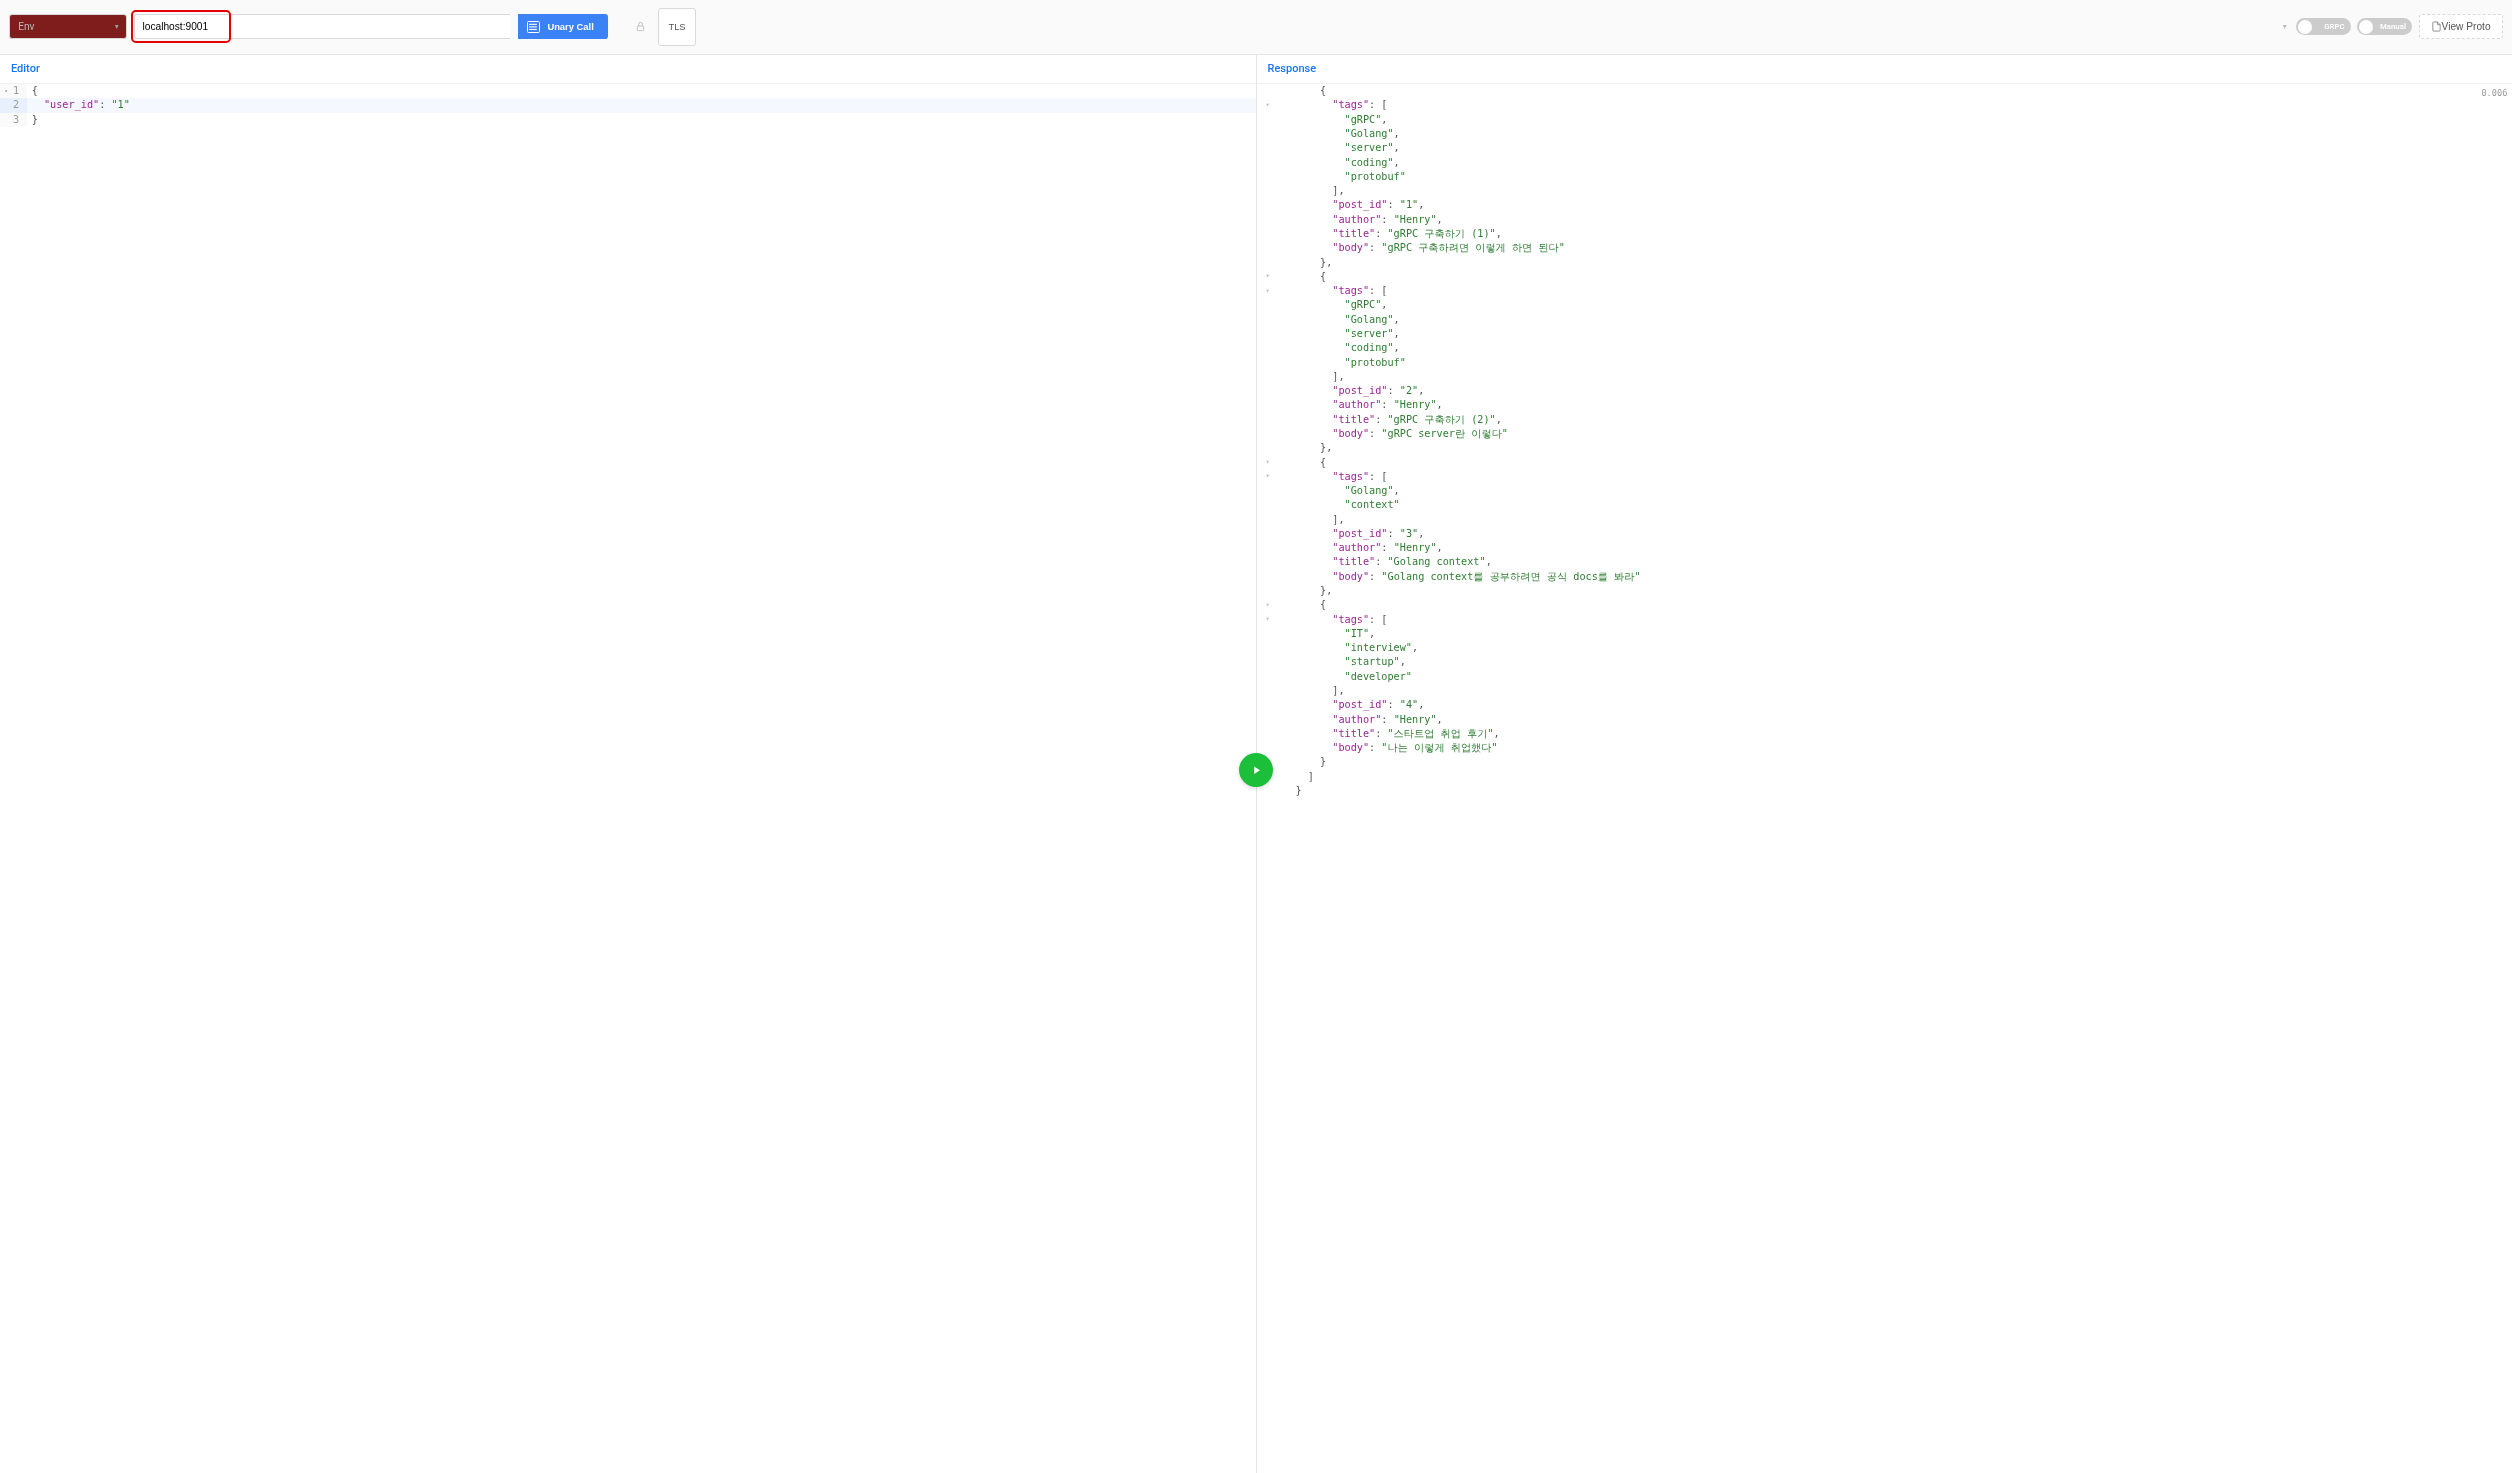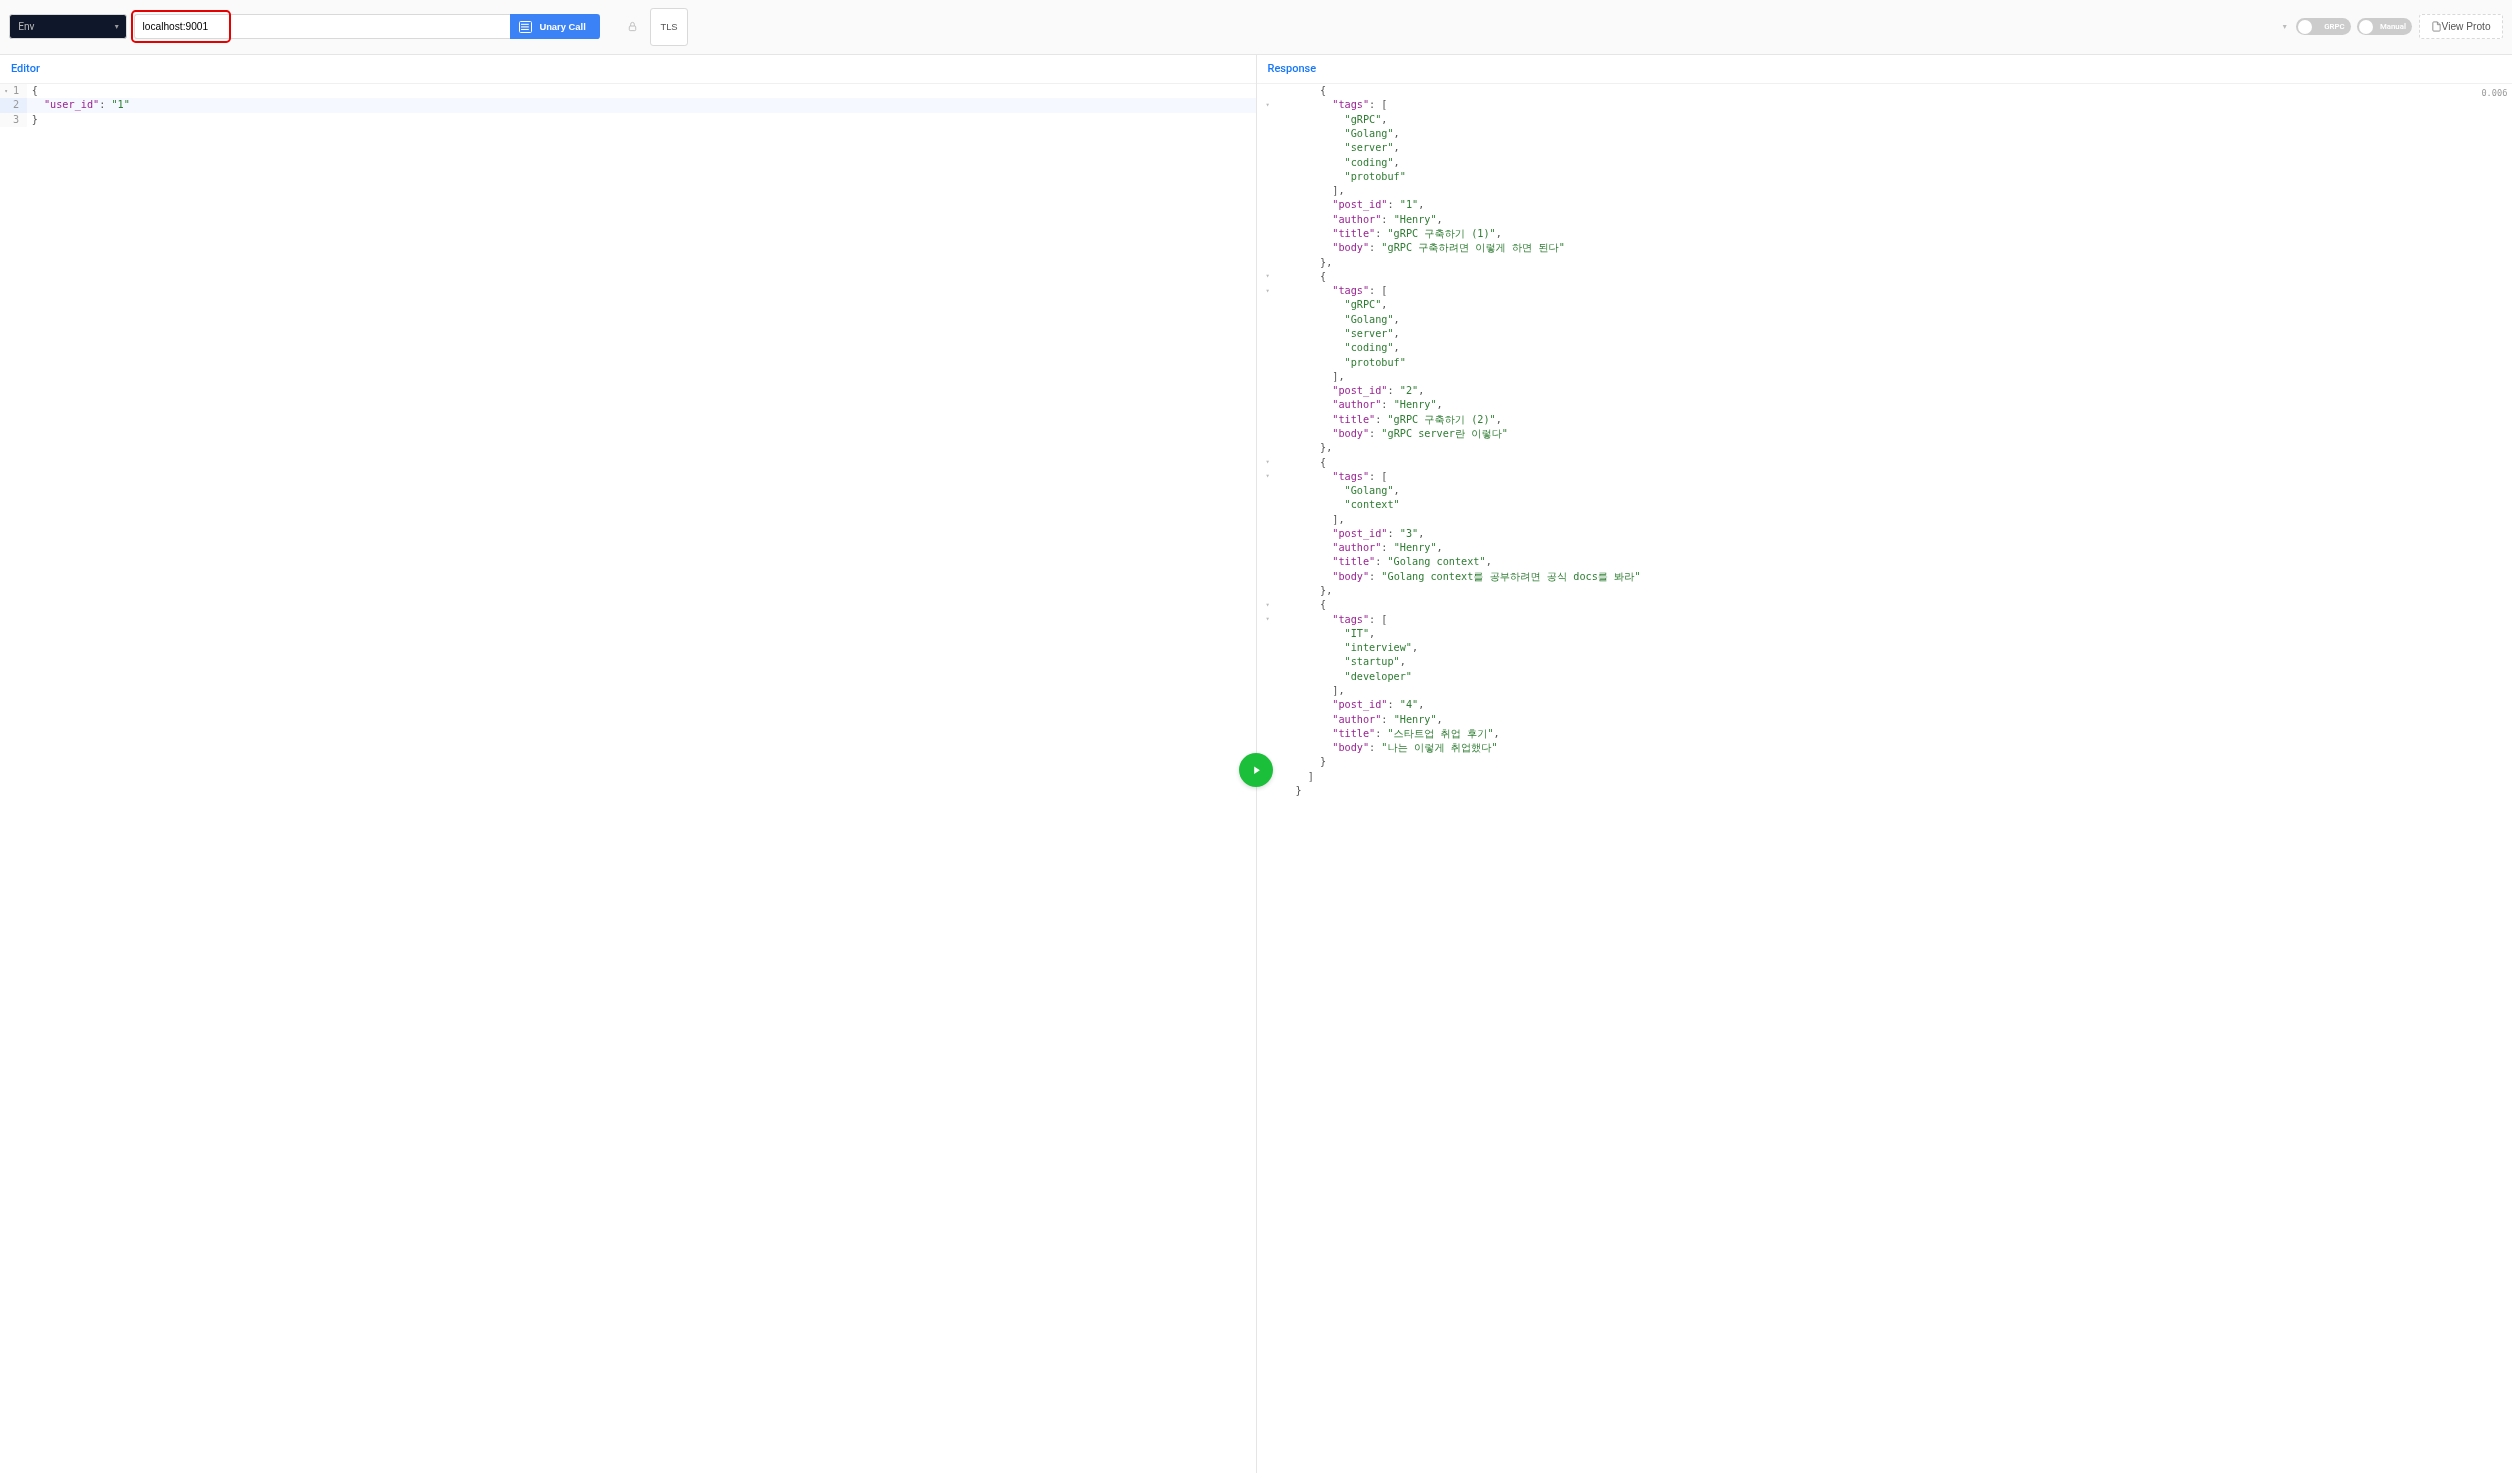--- a/index.html
+++ b/index.html
@@ -15,34 +15,35 @@
     padding: 7.8px 9.4px;
     border-bottom: 0.8px solid #e5e5e5;
     gap: 6.3px;
     background: #fafafa;
   }
   .env-select {
     width: 118px;
     height: 25px;
     border: 0.8px solid #d9d9d9;
     border-radius: 3.1px;
-    background: #0f172a;
+    background: #7f1d1d;
     display: flex;
     align-items: center;
     justify-content: space-between;
     padding: 0 7.8px;
     color: #bbb;
     cursor: pointer;
   }
   .env-select .chev { color: #999; font-size: 7.8px; }
   .url-wrap {
     flex: 0 0 auto;
     display: flex;
     align-items: stretch;
     height: 25px;
+    gap: 8px;
   }
   .url-input {
     width: 376px;
     height: 25px;
     border: 0.8px solid #d9d9d9;
     border-right: none;
     border-radius: 3.1px 0 0 3.1px;
     padding: 0 7.8px;
     font-size: 10.2px;
     outline: none;

